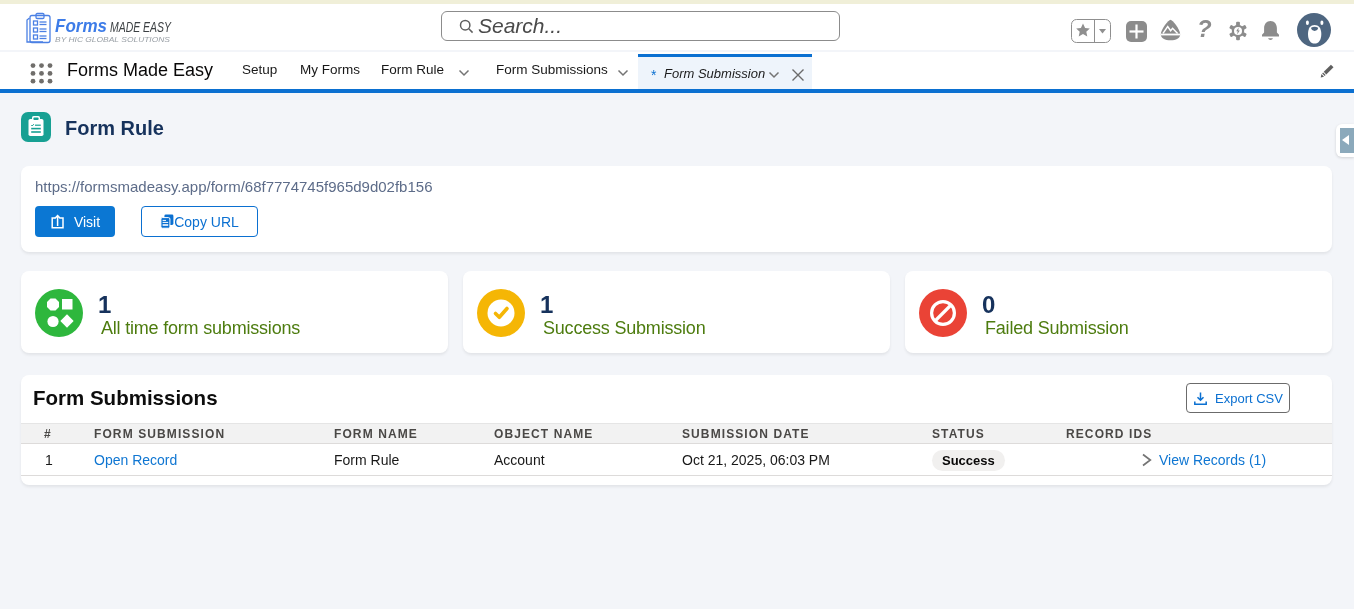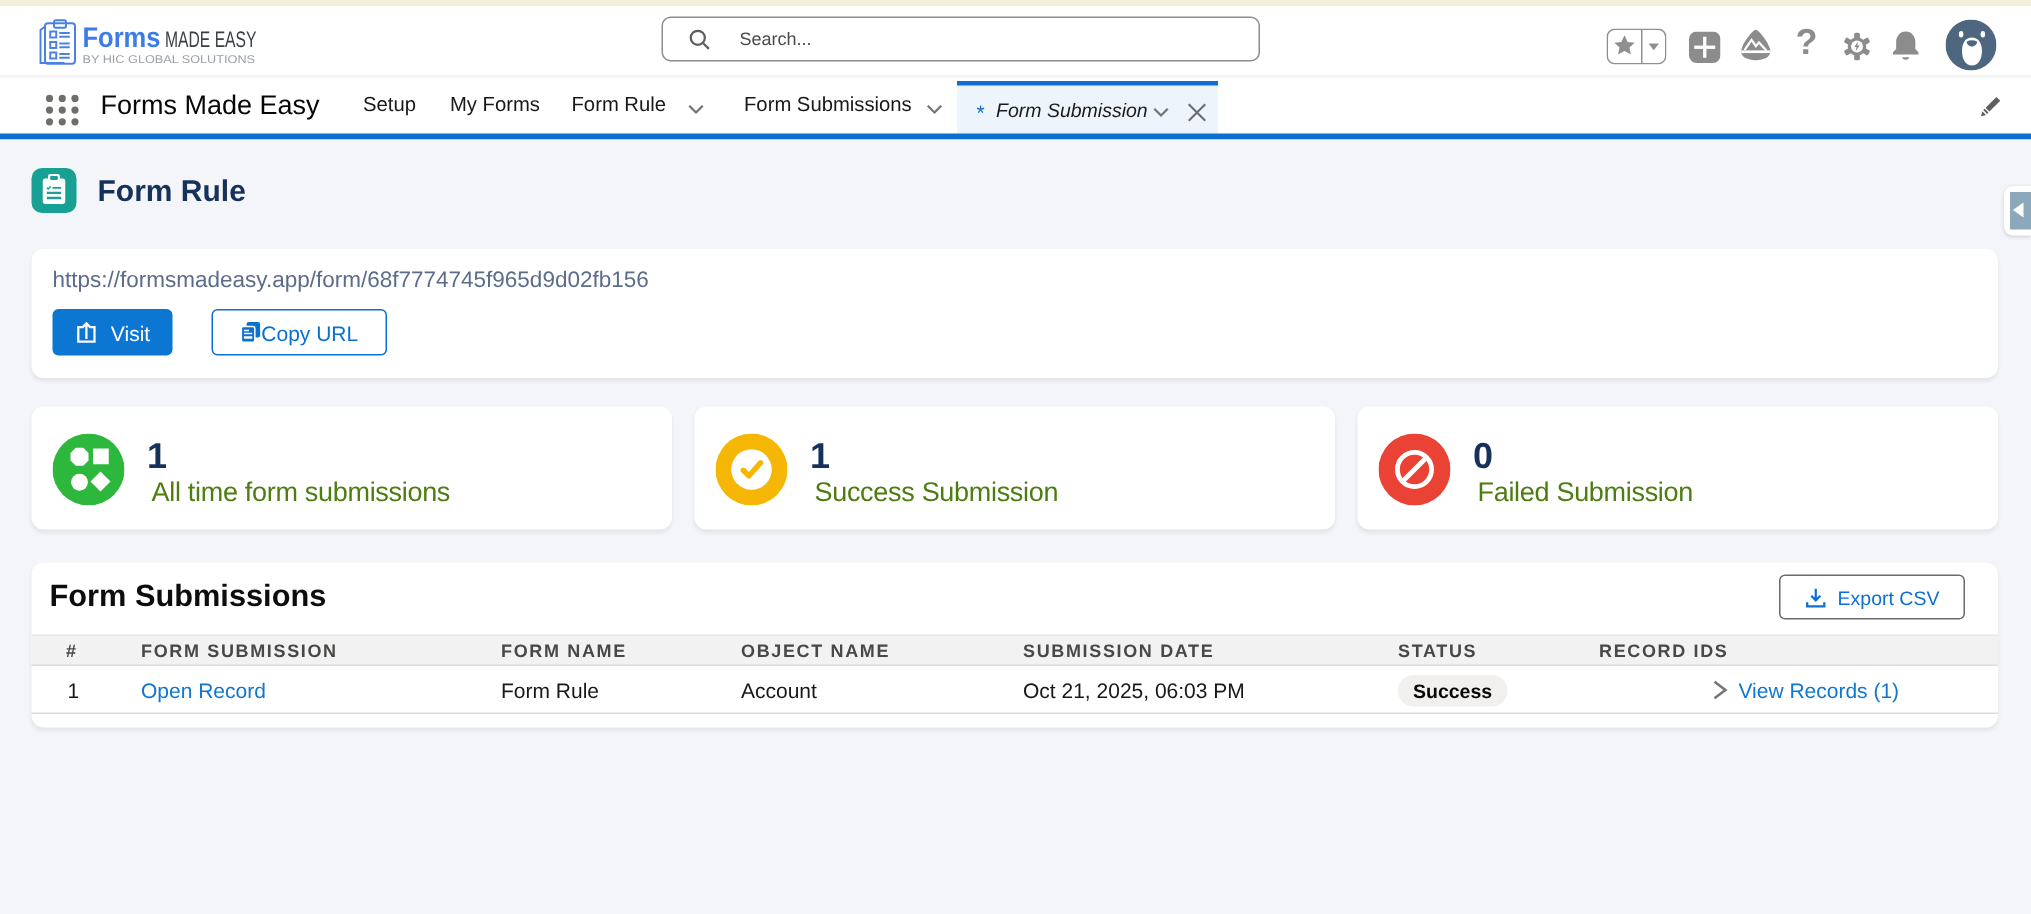--- a/index.html
+++ b/index.html
@@ -1,28 +1,28 @@
 <!DOCTYPE html>
 <html><head>
 <meta charset="utf-8">
 <style>
 * { box-sizing: border-box; margin:0; padding:0; }
 html,body { width:1354px; height:609px; overflow:hidden; }
 body { font-family:"Liberation Sans", sans-serif; background:#f3f5f9; position:relative; }
 .topstrip { position:absolute; left:0; top:0; width:1354px; height:4px; background:#f0efd8; }
-.header { position:absolute; left:0; top:4px; width:1354px; height:46px; background:#ffffff; }
+.header { position:absolute; left:0; top:4px; width:1354px; height:46px; background:#ffffff;font-style:italic; }
 .nav { position:absolute; left:0; top:52px; width:1354px; height:39px; background:#ffffff; }
 .bluebar { position:absolute; left:0; top:89px; width:1354px; height:4px; background:#0b70d1; }
 .main { position:absolute; left:0; top:93px; width:1354px; height:516px; background:#f3f5f9; }
 
 
 .logo { position:absolute; left:25px; top:8px; }
 .search { position:absolute; left:441px; top:7px; width:399px; height:30px; border:1px solid #8c8c8c; border-radius:6px; background:#fff; display:flex; align-items:center; }
 .search svg { margin-left:17px; }
-.search span { margin-left:19px; font-size:12px; color:#4a4a4a; }
+.search span { margin-left:4px; font-size:21px; color:#4a4a4a; }
 .hicon { position:absolute; top:0; }
 
 
 .waffle { position:absolute; left:30px; top:11px; }
 .appname { position:absolute; left:67px; top:8px; font-size:18px; color:#080707; }
 .navitem { position:absolute; top:10px; font-size:13.5px; color:#181818; }
 .navchev { position:absolute; top:17px; }
 .activetab { position:absolute; left:638px; top:2px; width:174px; height:37px; background:#eef4fb; border-top:3px solid #0b70d1; }
 .activetab .star { position:absolute; left:14px; top:9px; color:#0b70d1; font-size:14px; }
 .activetab .lbl { position:absolute; left:26px; top:9px; font-size:13px; font-style:italic; color:#1b1b1b; }
@@ -40,21 +40,21 @@
 
 .stat1 { left:21px; top:178px; width:427px; height:82px; }
 .stat2 { left:463px; top:178px; width:427px; height:82px; }
 .stat3 { left:905px; top:178px; width:427px; height:82px; }
 .staticon { position:absolute; left:14px; top:18px; }
 .statnum { position:absolute; left:77px; top:20px; font-size:24px; font-weight:bold; color:#16325c; }
 .statlbl { position:absolute; left:80px; top:47px; font-size:18px; color:#4d7c0f; letter-spacing:-0.2px; }
 
 .tablecard { left:21px; top:282px; width:1311px; height:110px; }
 .tbltitle { position:absolute; left:12px; top:11px; font-size:20.5px; font-weight:bold; color:#0d0d0d; }
-.btn-export { position:absolute; left:1165px; top:8px; width:124px; height:30px; background:#fff; border:1px solid #6b6b6b; border-radius:4px; color:#0b70d1; font-size:13px; display:flex; align-items:center; justify-content:center; gap:7px; }
+.btn-export { position:absolute; left:1165px; top:8px; width:104px; height:30px; background:#fff; border:1px solid #6b6b6b; border-radius:4px; color:#0b70d1; font-size:13px; display:flex; align-items:center; justify-content:center; gap:7px; }
 table.sub { position:absolute; left:0; top:48px; width:1311px; border-collapse:collapse; table-layout:fixed; }
 table.sub th { background:#f2f2f2; border-top:1px solid #e5e5e5; border-bottom:1px solid #dddbda; font-size:12px; color:#4a4846; text-align:left; padding:0 0 0 12px; letter-spacing:1.1px; height:20px; font-weight:bold; }
 table.sub td { font-size:14px; color:#181818; text-align:left; padding:0 0 0 12px; height:32px; border-bottom:1px solid #dddbda; }
 .link { color:#0f76d2; }
 .badge { display:inline-block; background:#f1f0ef; border-radius:12px; padding:3px 10px; font-weight:bold; font-size:13px; color:#080707; position:relative; top:1px; }
 
 .sidebtn { position:absolute; left:1336px; top:31px; width:18px; height:33px; background:#fff; border-radius:6px 0 0 6px; box-shadow:0 1px 3px rgba(0,0,0,0.15); }
 .sidebtn .inner { position:absolute; left:4px; top:4px; width:14px; height:25px; background:#8ba9bb; }
 .sidebtn .tri { position:absolute; left:6px; top:11px; width:0; height:0; border-top:5px solid transparent; border-bottom:5px solid transparent; border-right:7px solid #fff; }
 </style>

